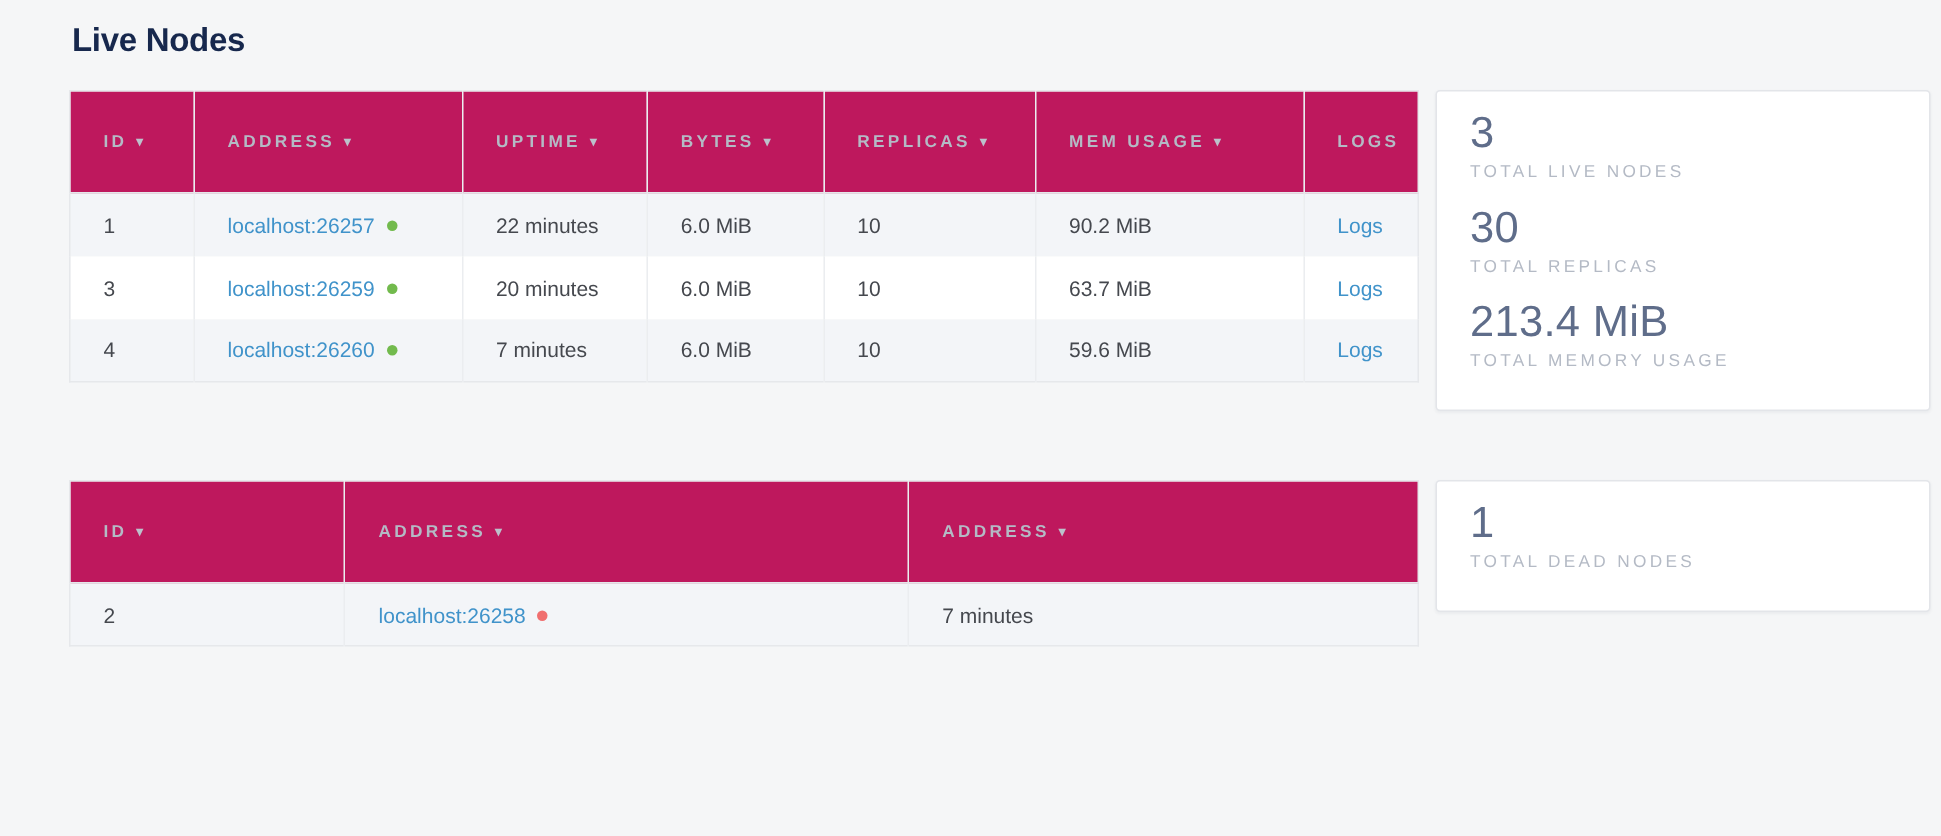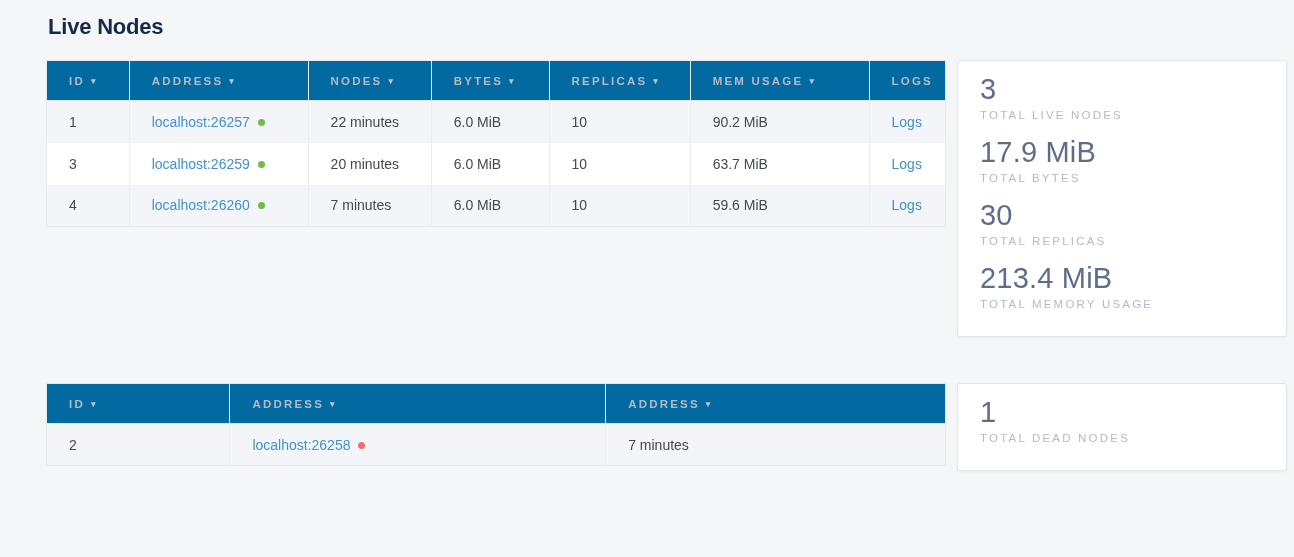--- a/index.html
+++ b/index.html
@@ -27,25 +27,25 @@
   .table-wrap { flex: 1; min-width: 0; }
 
   table.nodes-table {
     width: 100%;
     border-collapse: collapse;
     border: 1px solid #e6e8eb;
     background: transparent;
     font-size: 14px;
   }
   table.nodes-table thead th {
-    height: 40px;
+    height: 68px;
     padding: 0 0 0 22px;
     text-align: left;
     vertical-align: middle;
-    background: #0369a1;
+    background: #be185d;
     color: #b4bac5;
     font-size: 11.5px;
     font-weight: bold;
     letter-spacing: 2.2px;
     border-bottom: 1px solid #e4e7ea;
     border-right: 1px solid #ebedf0;
     white-space: nowrap;
   }
   table.nodes-table thead th:last-child { border-right: none; }
   table.nodes-table td {
@@ -124,21 +124,21 @@
               <col style="width:13.7%">
             <col style="width:13.1%">
               <col style="width:15.7%">
               <col style="width:19.9%">
               <col style="width:8.5%">
           </colgroup>
           <thead>
             <tr>
               <th><span>ID</span><span class="sort-arrow">▾</span></th>
               <th><span>ADDRESS</span><span class="sort-arrow">▾</span></th>
-              <th><span>NODES</span><span class="sort-arrow">▾</span></th>
+              <th><span>UPTIME</span><span class="sort-arrow">▾</span></th>
               <th><span>BYTES</span><span class="sort-arrow">▾</span></th>
               <th><span>REPLICAS</span><span class="sort-arrow">▾</span></th>
               <th><span>MEM USAGE</span><span class="sort-arrow">▾</span></th>
               <th><span>LOGS</span></th>
             </tr>
           </thead>
           <tbody>
             <tr>
               <td>1</td>
               <td><a class="node-link">localhost:26257</a><span class="status-dot" style="background-color: rgb(114, 186, 77);"></span></td>
@@ -167,24 +167,20 @@
               <td><a class="logs-link">Logs</a></td>
             </tr>
           </tbody>
         </table>
       </div>
 
       <aside class="summary-panel">
         <div class="stat">
           <div class="stat-value">3</div>
           <div class="stat-label">TOTAL LIVE NODES</div>
-        </div>
-        <div class="stat">
-          <div class="stat-value">17.9 MiB</div>
-          <div class="stat-label">TOTAL BYTES</div>
         </div>
         <div class="stat">
           <div class="stat-value">30</div>
           <div class="stat-label">TOTAL REPLICAS</div>
         </div>
         <div class="stat">
           <div class="stat-value">213.4 MiB</div>
           <div class="stat-label">TOTAL MEMORY USAGE</div>
         </div>
       </aside>

